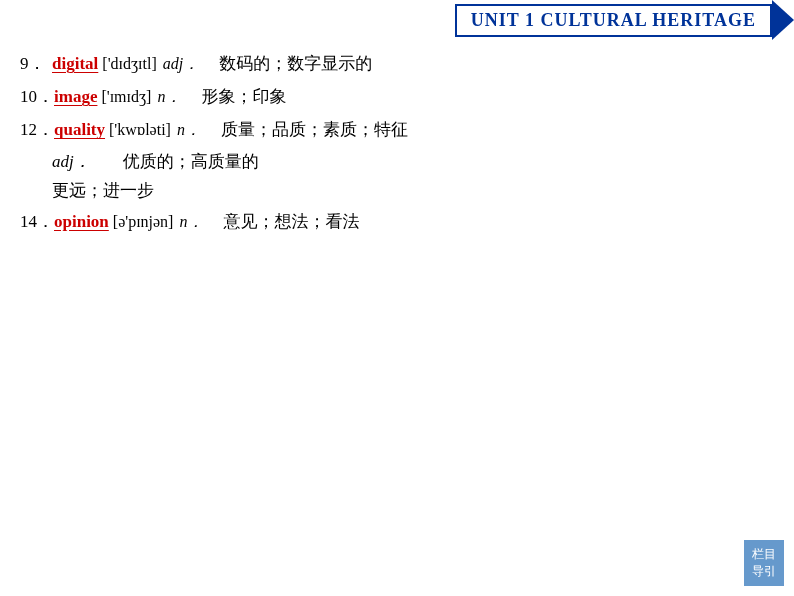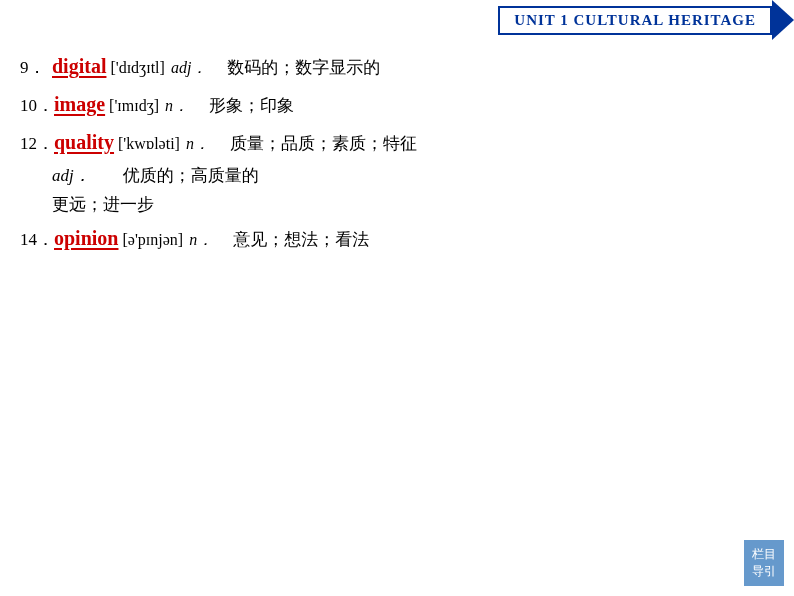--- a/index.html
+++ b/index.html
@@ -19,21 +19,21 @@
       top: 0;
       right: 0;
       display: flex;
       align-items: center;
     }
 
     .header-box {
       background: #fff;
       border: 2px solid #003399;
       padding: 4px 14px;
-      font-size: 15px;
+      font-size: 18px;
       font-weight: bold;
       color: #003399;
       letter-spacing: 1px;
       white-space: nowrap;
     }
 
     .header-arrow {
       width: 0;
       height: 0;
       border-top: 20px solid transparent;
@@ -59,21 +59,21 @@
     }
 
     .entry-number {
       min-width: 32px;
       font-size: 17px;
       color: #000;
     }
 
     .entry-word {
       color: #cc0000;
-      font-size: 20px;
+      font-size: 17px;
       font-weight: bold;
       font-style: normal;
       text-decoration: underline;
       text-underline-offset: 3px;
       margin-right: 4px;
     }
 
     .entry-phonetic {
       font-size: 16px;
       color: #000;

